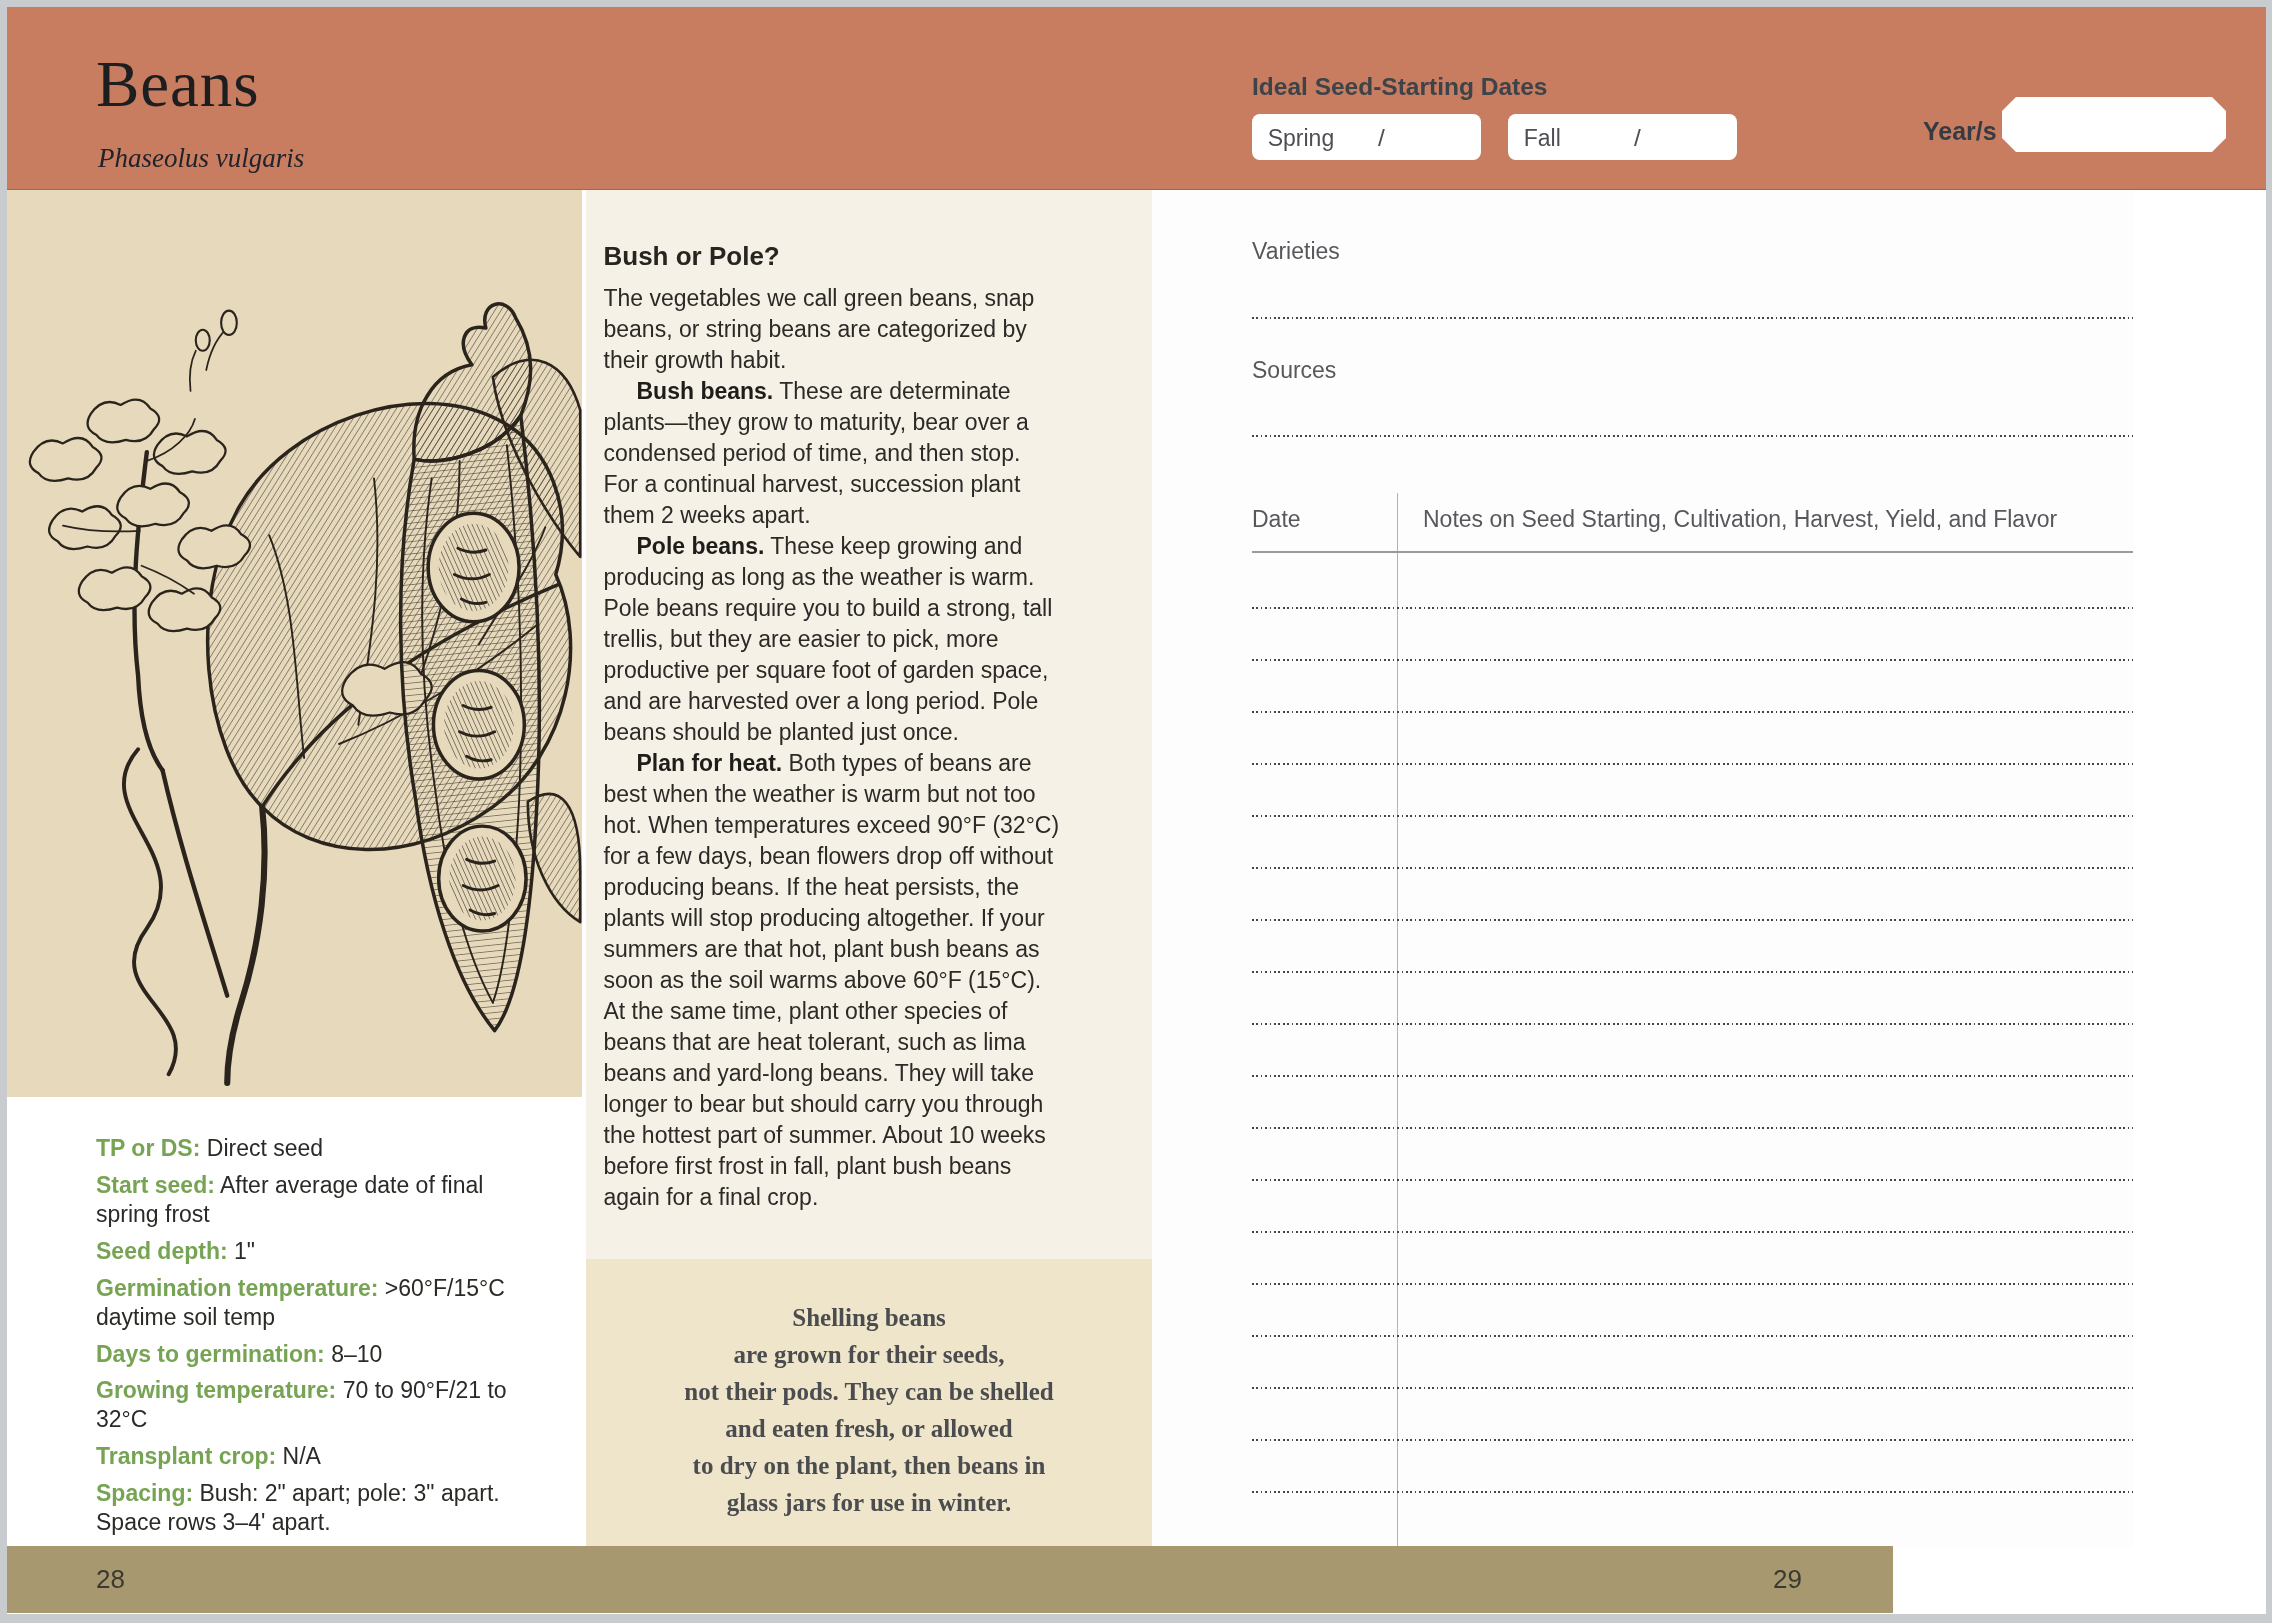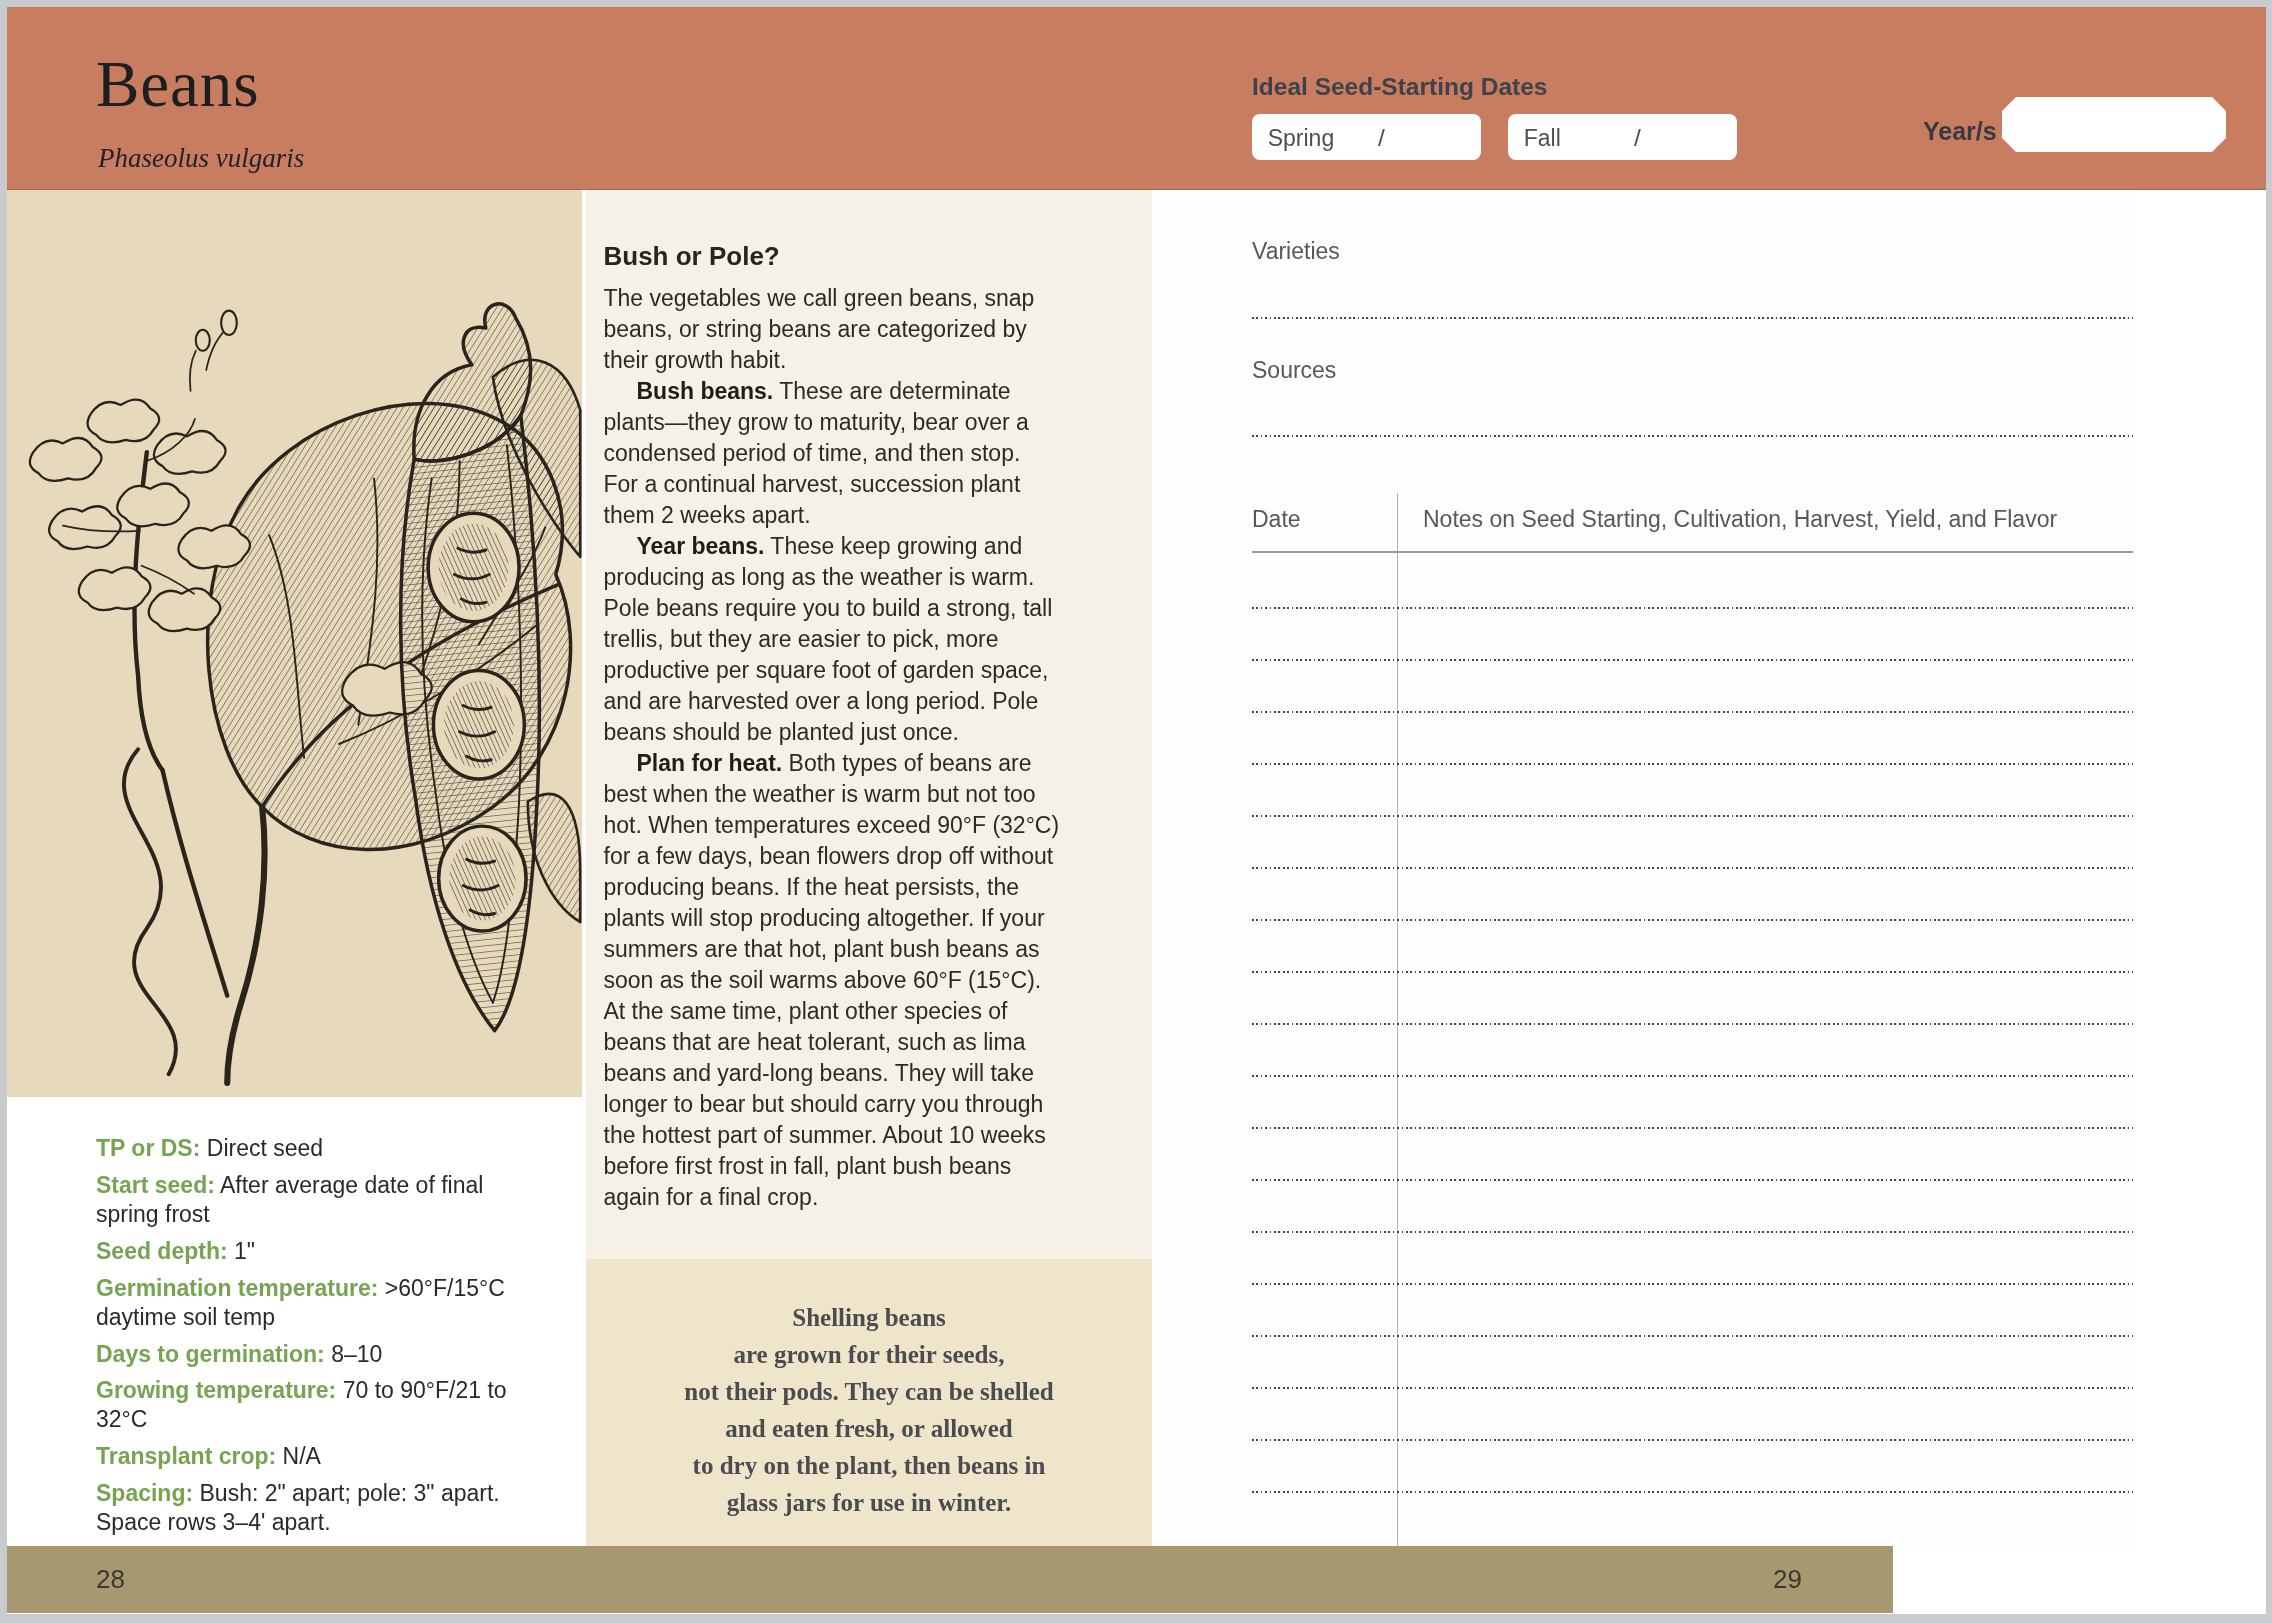--- a/index.html
+++ b/index.html
@@ -170,21 +170,21 @@
         <div class="info-item"><span class="info-label">Spacing:</span> Bush: 2" apart; pole: 3" apart. Space rows 3–4' apart.</div>
       </div>
   </div>
 
   <div class="mid-col">
     <div class="article">
       <h2>Bush or Pole?</h2>
       <div>
           <p class="para">The vegetables we call green beans, snap beans, or string beans are categorized by their growth habit.</p>
           <p class="para indent"><b class="lead">Bush beans.</b> These are determinate plants—they grow to maturity, bear over a condensed period of time, and then stop. For a continual harvest, succession plant them 2 weeks apart.</p>
-          <p class="para indent"><b class="lead">Year beans.</b> These keep growing and producing as long as the weather is warm. Pole beans require you to build a strong, tall trellis, but they are easier to pick, more productive per square foot of garden space, and are harvested over a long period. Pole beans should be planted just once.</p>
+          <p class="para indent"><b class="lead">Pole beans.</b> These keep growing and producing as long as the weather is warm. Pole beans require you to build a strong, tall trellis, but they are easier to pick, more productive per square foot of garden space, and are harvested over a long period. Pole beans should be planted just once.</p>
           <p class="para indent"><b class="lead">Plan for heat.</b> Both types of beans are best when the weather is warm but not too hot. When temperatures exceed 90°F (32°C) for a few days, bean flowers drop off without producing beans. If the heat persists, the plants will stop producing altogether. If your summers are that hot, plant bush beans as soon as the soil warms above 60°F (15°C). At the same time, plant other species of beans that are heat tolerant, such as lima beans and yard-long beans. They will take longer to bear but should carry you through the hottest part of summer. About 10 weeks before first frost in fall, plant bush beans again for a final crop.</p>
         </div>
     </div>
   </div>
   <div class="quote-box">
     <div>
         <div class="quote-line">Shelling beans</div>
         <div class="quote-line">are grown for their seeds,</div>
         <div class="quote-line">not their pods. They can be shelled</div>
         <div class="quote-line">and eaten fresh, or allowed</div>

